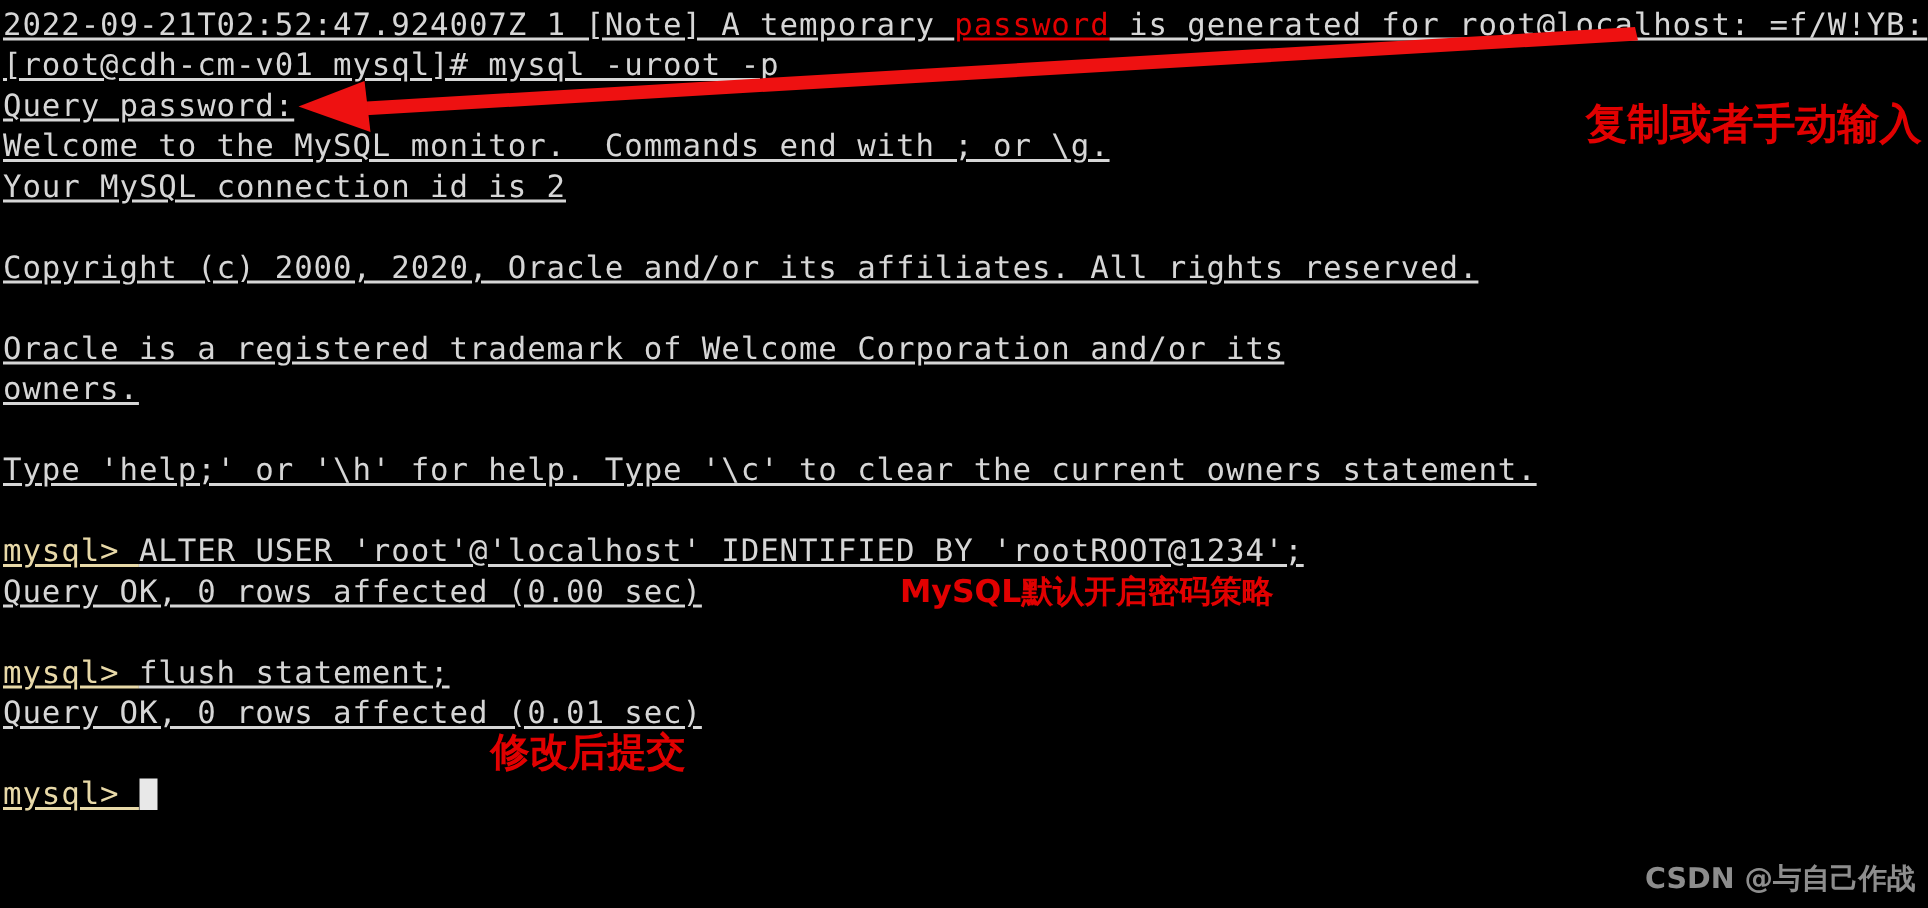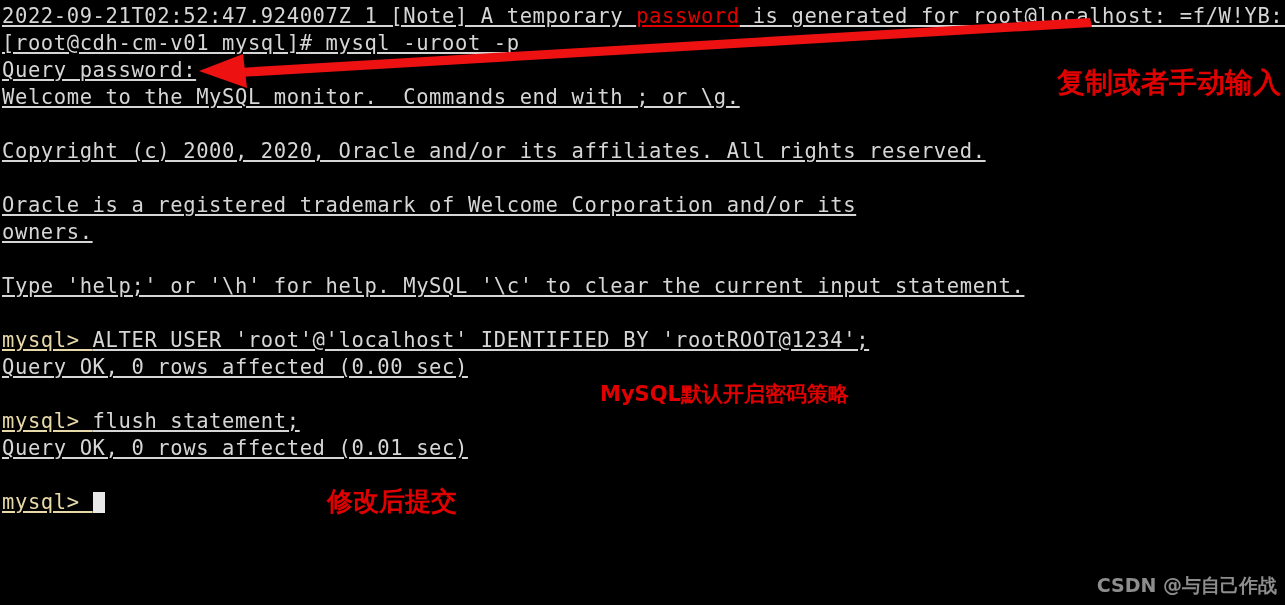--- a/index.html
+++ b/index.html
@@ -93,27 +93,28 @@
 </head>
 <body>
 
 <div id="terminal">
 
   <div id="console-lines">
       <div class="line"><span class="seg normal">2022-09-21T02:52:47.924007Z 1 [Note] A temporary </span><span class="seg red">password</span><span class="seg normal"> is generated for root@localhost: =f/W!YB:h0iq</span></div>
       <div class="line"><span class="seg normal">[root@cdh-cm-v01 mysql]# mysql -uroot -p</span></div>
       <div class="line"><span class="seg normal">Query password:</span></div>
       <div class="line"><span class="seg normal">Welcome to the MySQL monitor.  Commands end with ; or \g.</span></div>
+      <div class="line"><span class="seg normal">Your MySQL connection id is 2</span></div>
       <div class="line blank"></div>
       <div class="line"><span class="seg normal">Copyright (c) 2000, 2020, Oracle and/or its affiliates. All rights reserved.</span></div>
       <div class="line blank"></div>
       <div class="line"><span class="seg normal">Oracle is a registered trademark of Welcome Corporation and/or its</span></div>
       <div class="line"><span class="seg normal">owners.</span></div>
       <div class="line blank"></div>
-      <div class="line"><span class="seg normal">Type 'help;' or '\h' for help. MySQL '\c' to clear the current input statement.</span></div>
+      <div class="line"><span class="seg normal">Type 'help;' or '\h' for help. Type '\c' to clear the current owners statement.</span></div>
       <div class="line blank"></div>
       <div class="line"><span class="seg prompt">mysql&gt; </span><span class="seg normal">ALTER USER 'root'@'localhost' IDENTIFIED BY 'rootROOT@1234';</span></div>
       <div class="line"><span class="seg normal">Query OK, 0 rows affected (0.00 sec)</span></div>
       <div class="line blank"></div>
       <div class="line"><span class="seg prompt">mysql&gt; </span><span class="seg normal">flush statement;</span></div>
       <div class="line"><span class="seg normal">Query OK, 0 rows affected (0.01 sec)</span></div>
       <div class="line blank"></div>
       <div class="line"><span class="seg prompt">mysql&gt; </span><span class="cursor"></span></div>
     </div>
 

